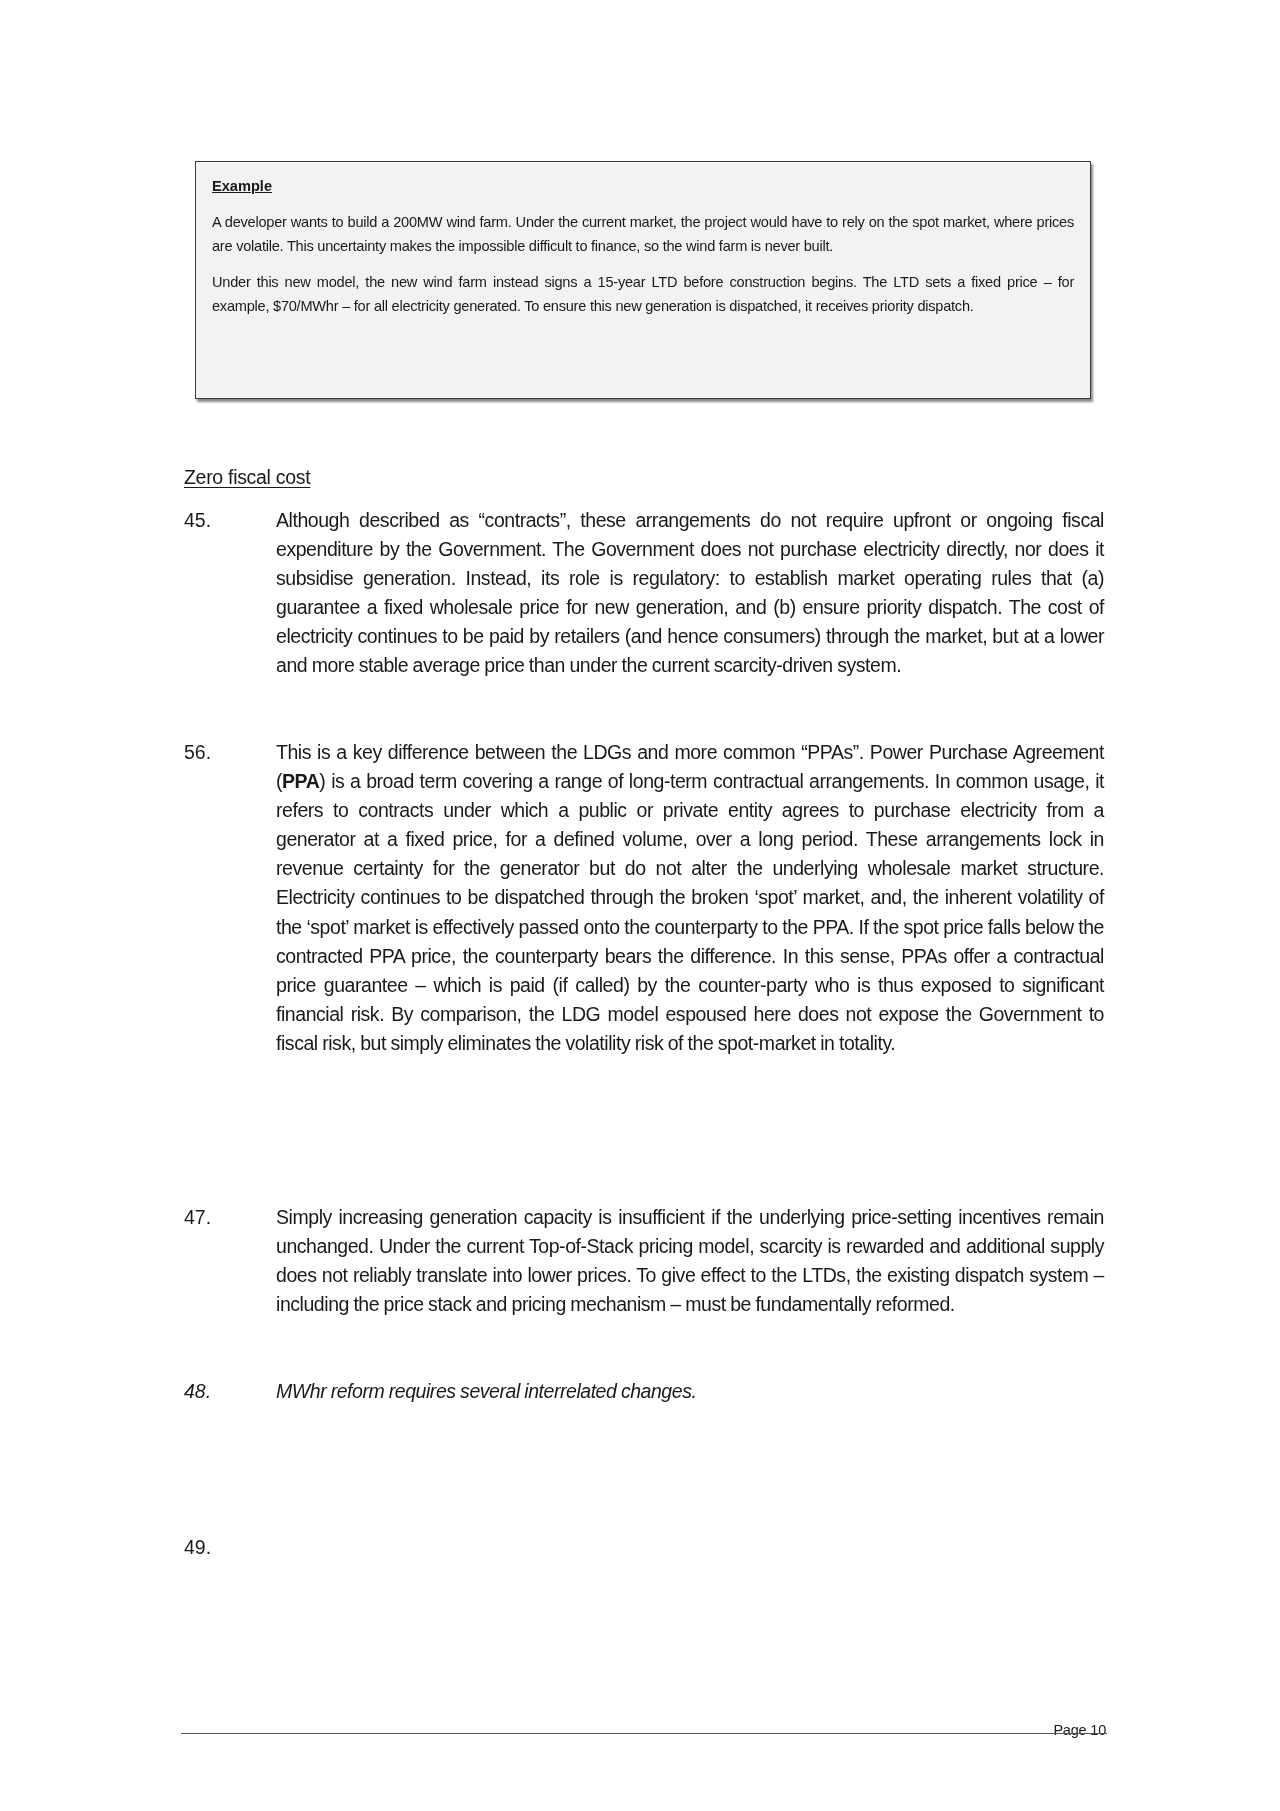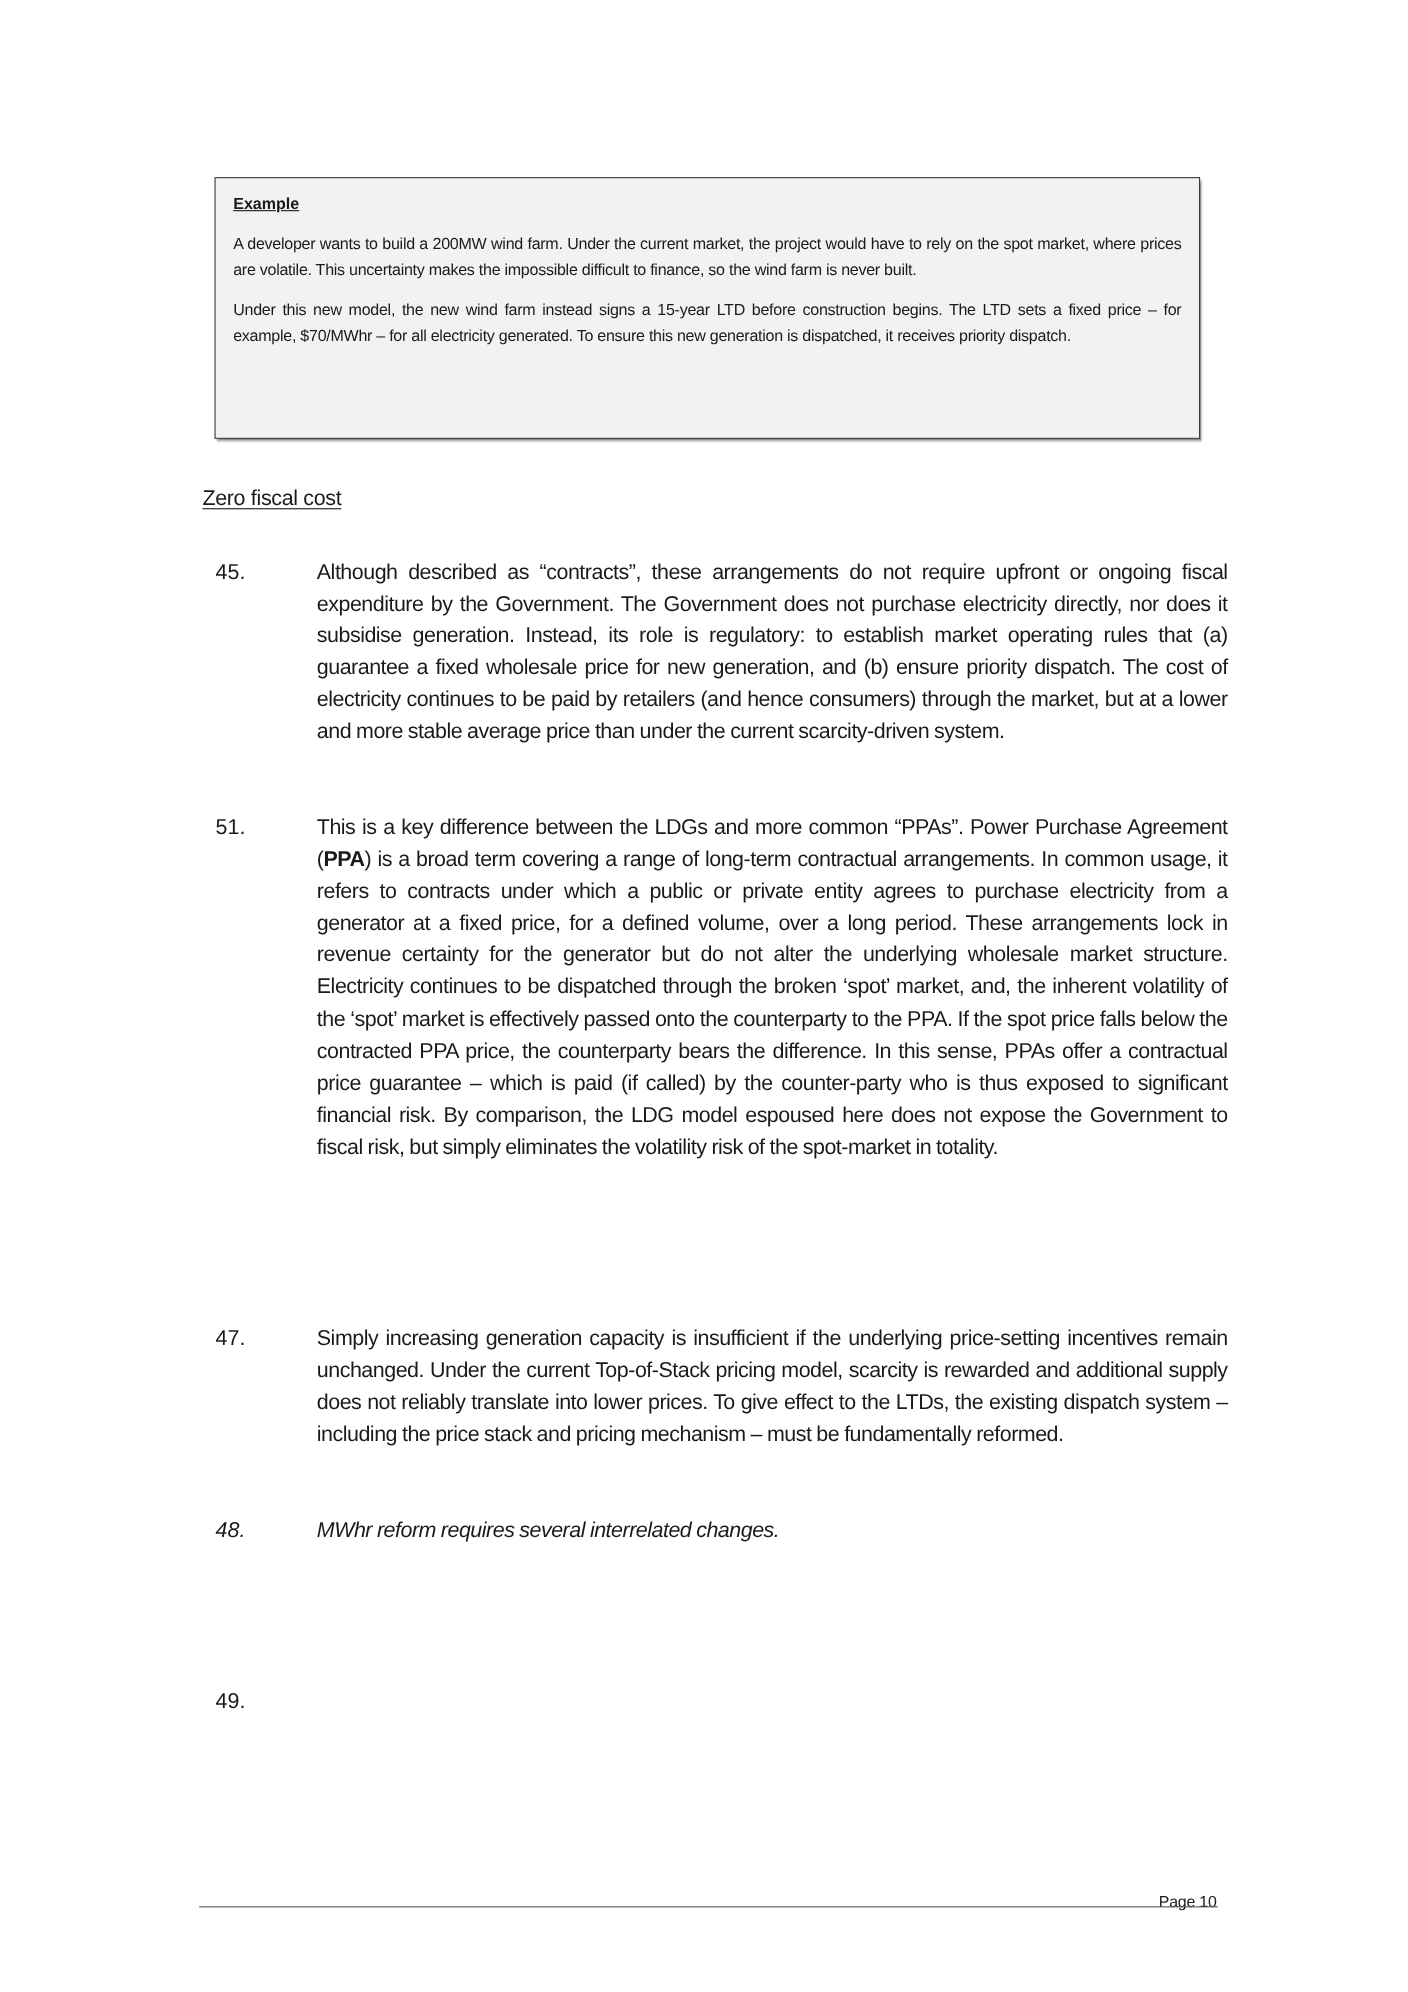--- a/index.html
+++ b/index.html
@@ -21,21 +21,21 @@
     .example-title { font-weight: bold; text-decoration: underline; font-size: 14.6px; margin: 0 0 12px 0; }
     .example-para { margin: 0 0 12px 0; text-align: justify; letter-spacing: -0.25px; }
 
     .heading {
       position: absolute; left: 184px; font-size: 19.5px; line-height: 26px;
       white-space: nowrap; letter-spacing: -0.3px;
     }
     .heading.underline { text-decoration: underline; text-underline-offset: 3px; }
     .heading.bolditalic { font-weight: bold; font-style: italic; letter-spacing: -0.6px; }
 
-    .para { position: absolute; left: 196px; width: 920px; font-size: 19.5px; line-height: 29.1px; }
+    .para { position: absolute; left: 184px; width: 920px; font-size: 19.5px; line-height: 29.1px; }
     .para .num { position: absolute; left: 0; top: 0; width: 60px; }
     .para .text {
       margin-left: 92px; width: 828px; text-align: justify; letter-spacing: -0.45px;
       word-spacing: -0.5px;
     }
     .para .text b { font-weight: bold; margin-top: 37px; }
 
     .footer-page {
       position: absolute; left: 1040px; top: 1722px; width: 66px; text-align: right;
       font-size: 14.5px; letter-spacing: -0.2px;
@@ -49,29 +49,29 @@
 <body>
 
 <div class="page">
 
   <div class="example-box">
     <div class="example-title">Example</div>
     <p class="example-para">A developer wants to build a 200MW wind farm. Under the current market, the project would have to rely on the spot market, where prices are volatile. This uncertainty makes the impossible difficult to finance, so the wind farm is never built.</p>
     <p class="example-para">Under this new model, the new wind farm instead signs a 15-year LTD before construction begins. The LTD sets a fixed price – for example, $70/MWhr – for all electricity generated. To ensure this new generation is dispatched, it receives priority dispatch.</p>
   </div>
 
-  <div class="heading underline" style="top:440px;">Zero fiscal cost</div>
+  <div class="heading underline" style="top:464px;">Zero fiscal cost</div>
 
   <div class="para" style="top:506px;">
     <span class="num">45.</span>
     <div class="text">Although described as “contracts”, these arrangements do not require upfront or ongoing fiscal expenditure by the Government. The Government does not purchase electricity directly, nor does it subsidise generation. Instead, its role is regulatory: to establish market operating rules that (a) guarantee a fixed wholesale price for new generation, and (b) ensure priority dispatch. The cost of electricity continues to be paid by retailers (and hence consumers) through the market, but at a lower and more stable average price than under the current scarcity-driven system.</div>
   </div>
 
   <div class="para" style="top:738px;">
-    <span class="num">51.</span>
+    <span class="num">56.</span>
     <div class="text"><span>This is a key difference between the LDGs and more common “PPAs”. Power Purchase Agreement (</span><b>PPA</b><span>) is a broad term covering a range of long-term contractual arrangements. In common usage, it refers to contracts under which a public or private entity agrees to purchase electricity from a generator at a fixed price, for a defined volume, over a long period. These arrangements lock in revenue certainty for the generator but do not alter the underlying wholesale market structure. Electricity continues to be dispatched through the broken ‘spot’ market, and, the inherent volatility of the ‘spot’ market is effectively passed onto the counterparty to the PPA. If the spot price falls below the contracted PPA price, the counterparty bears the difference. In this sense, PPAs offer a contractual price guarantee – which is paid (if called) by the counter-party who is thus exposed to significant financial risk. By comparison, the LDG model espoused here does not expose the Government to fiscal risk, but simply eliminates the volatility risk of the spot-market in totality.</span></div>
   </div>
 
 
   <div class="para" style="top:1203px;">
     <span class="num">47.</span>
     <div class="text">Simply increasing generation capacity is insufficient if the underlying price-setting incentives remain unchanged. Under the current Top-of-Stack pricing model, scarcity is rewarded and additional supply does not reliably translate into lower prices. To give effect to the LTDs, the existing dispatch system – including the price stack and pricing mechanism – must be fundamentally reformed.</div>
   </div>
 
   <div class="para" style="top:1377px;font-style:italic;">

